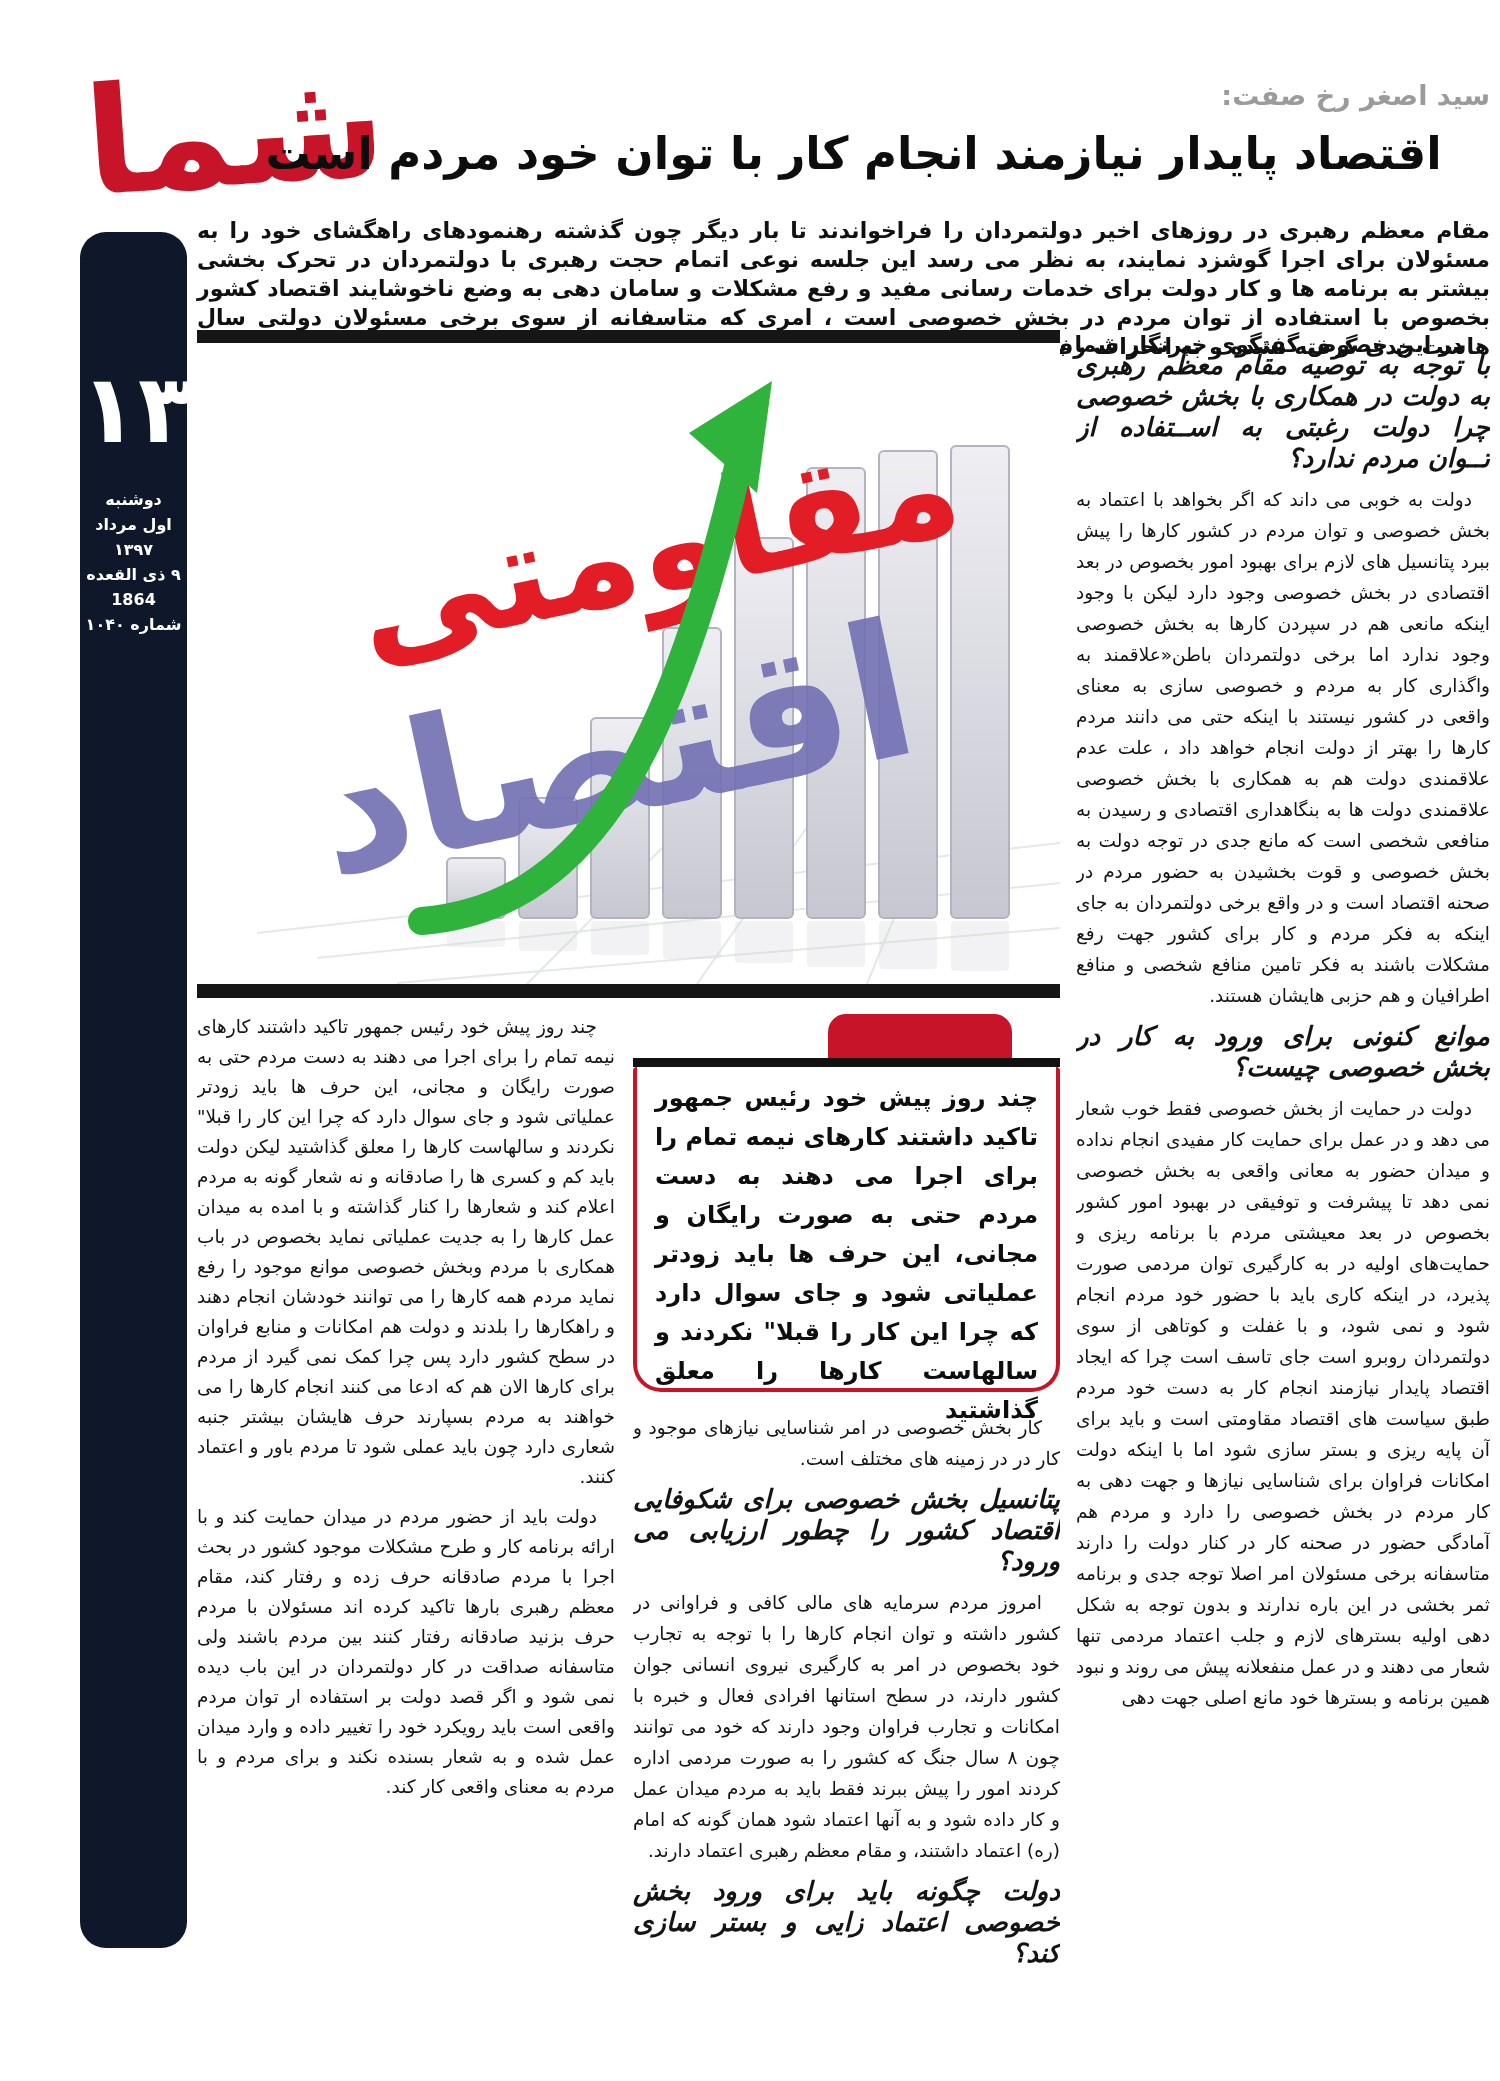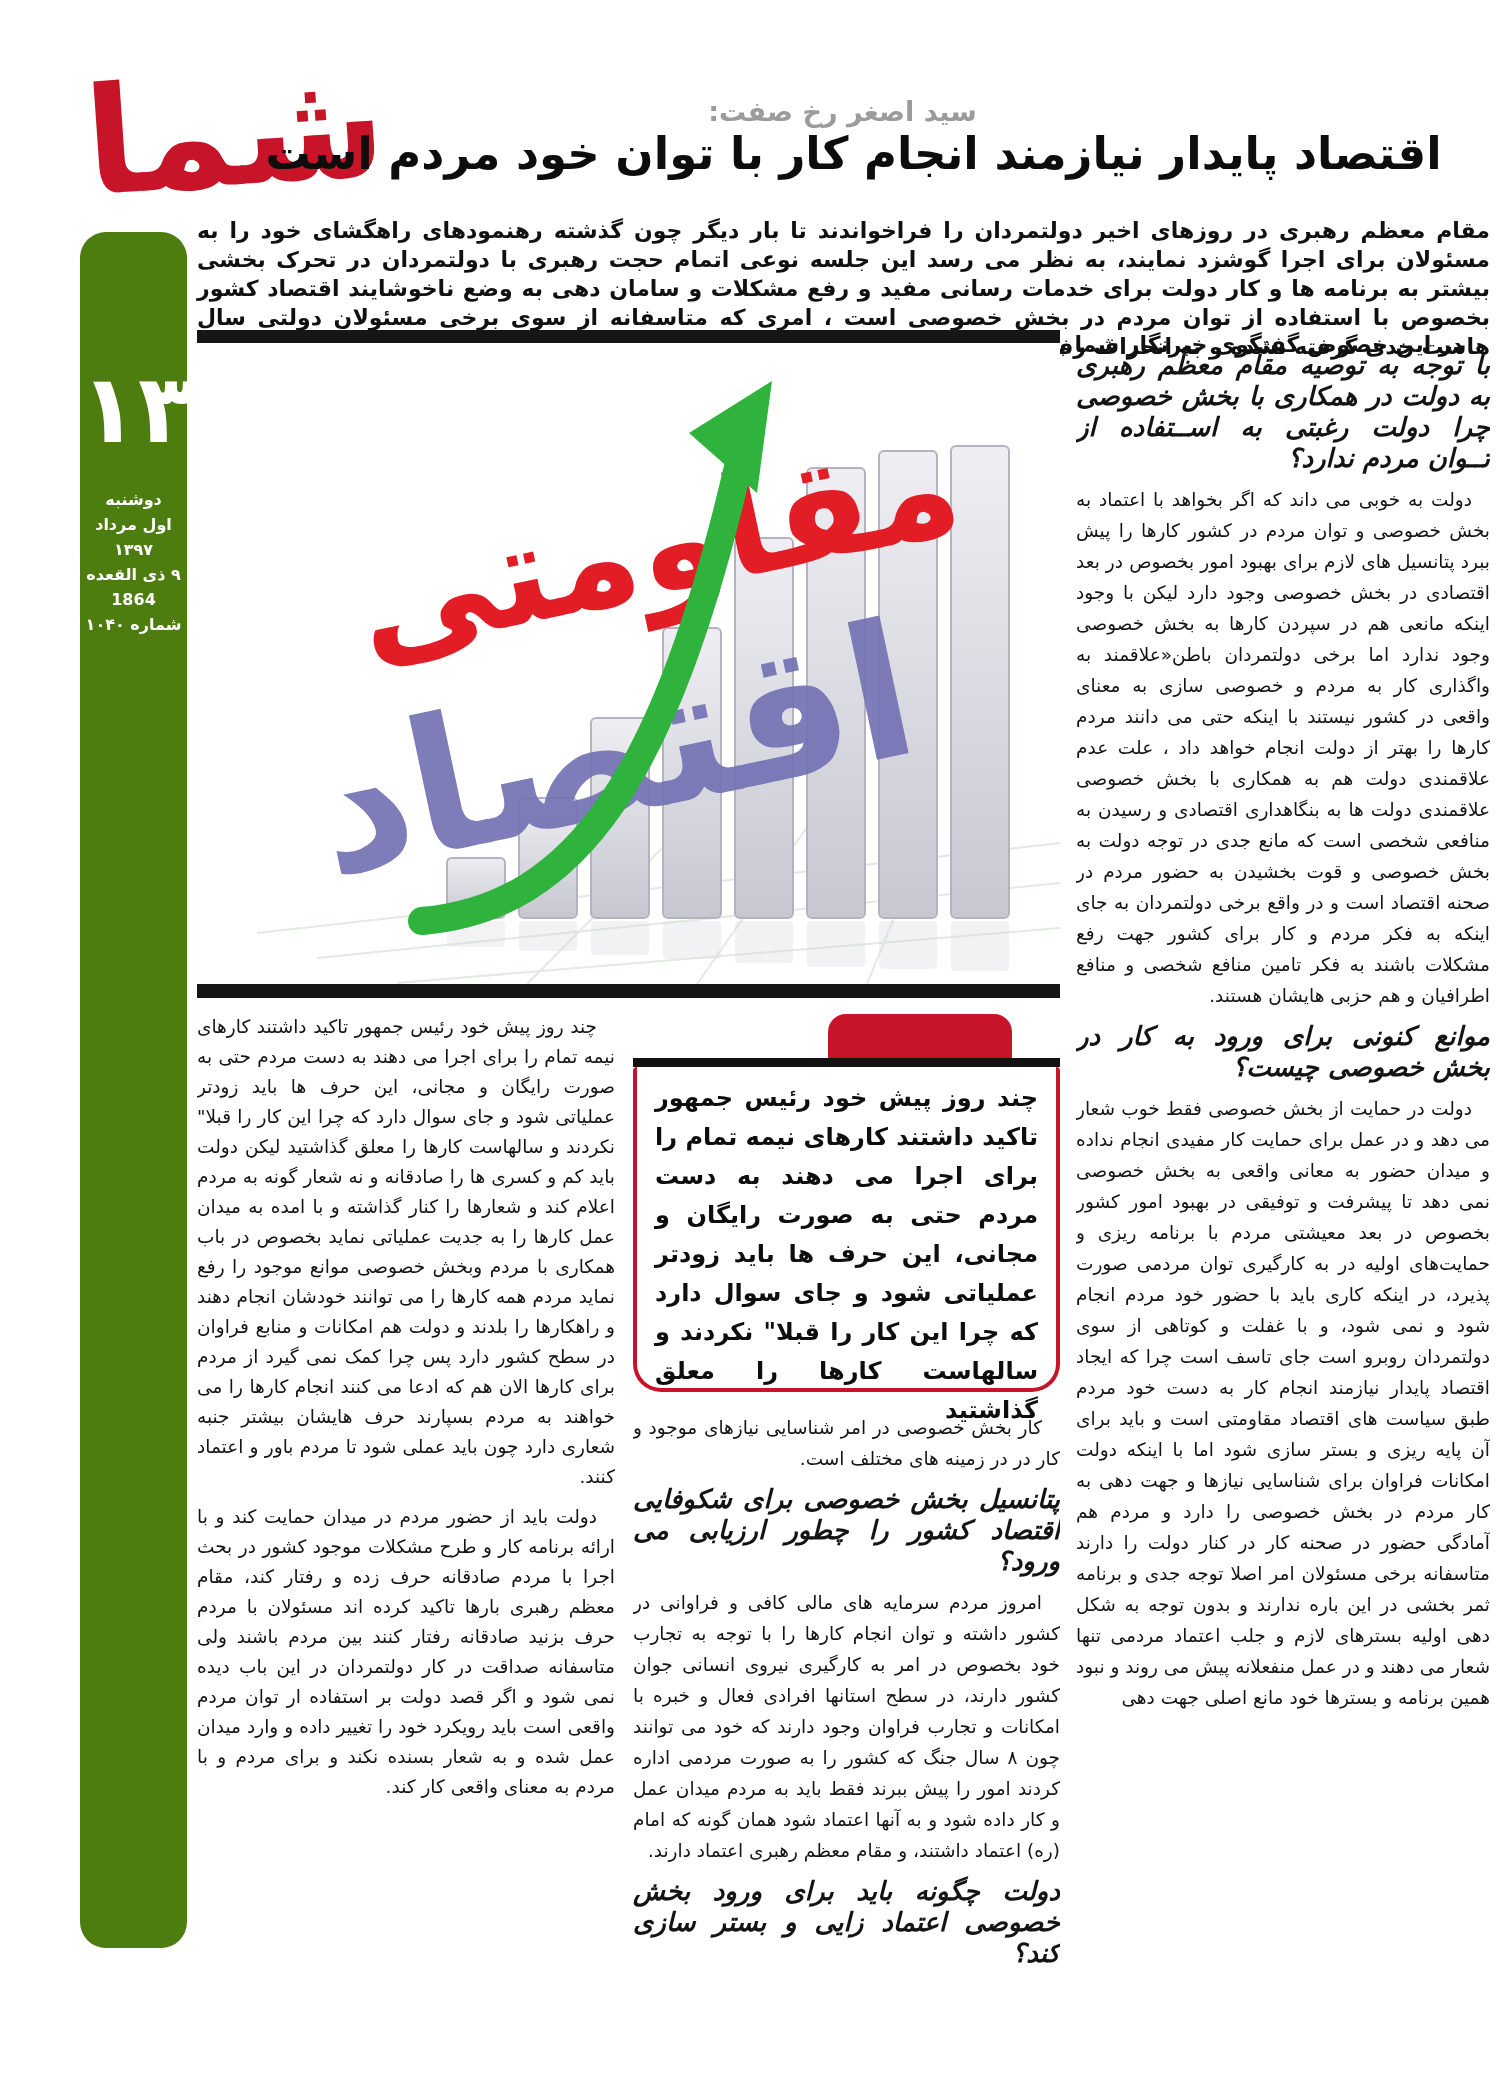--- a/index.html
+++ b/index.html
@@ -9,27 +9,27 @@
     overflow:hidden;
   }
   
   .logo{
     position:absolute;left:85px;top:40px;width:250px;height:195px;
     color:#c81429;font-size:148px;font-weight:bold;text-align:center;
     line-height:190px;transform:rotate(-4deg);
   }
   .sidebar{
     position:absolute;left:80px;top:232px;width:107px;height:1716px;
-    background:#4d7c0f;border-radius:26px;color:#fff;text-align:center;
+    background:#0f172a;border-radius:26px;color:#fff;text-align:center;
   }
   .issue-number{margin-top:122px;font-size:95px;font-weight:bold;line-height:110px;}
   .sidebar .dates{margin-top:23px;font-size:16px;font-weight:bold;line-height:25px;direction:rtl;}
   
   .byline{
-    position:absolute;left:195px;top:96px;width:1295px;text-align:center;
+    position:absolute;left:195px;top:80px;width:1295px;text-align:right;
     color:#9b9b9b;font-size:27px;font-weight:bold;direction:rtl;
   }
   .headline{
     position:absolute;left:195px;top:116px;width:1295px;text-align:center;
     color:#0d0d0d;font-size:45px;font-weight:bold;direction:rtl;
   }
   .lead{
     position:absolute;left:197px;top:194px;width:1293px;direction:rtl;
     text-align:justify;font-size:22px;font-weight:bold;line-height:29px;color:#111;
   }

